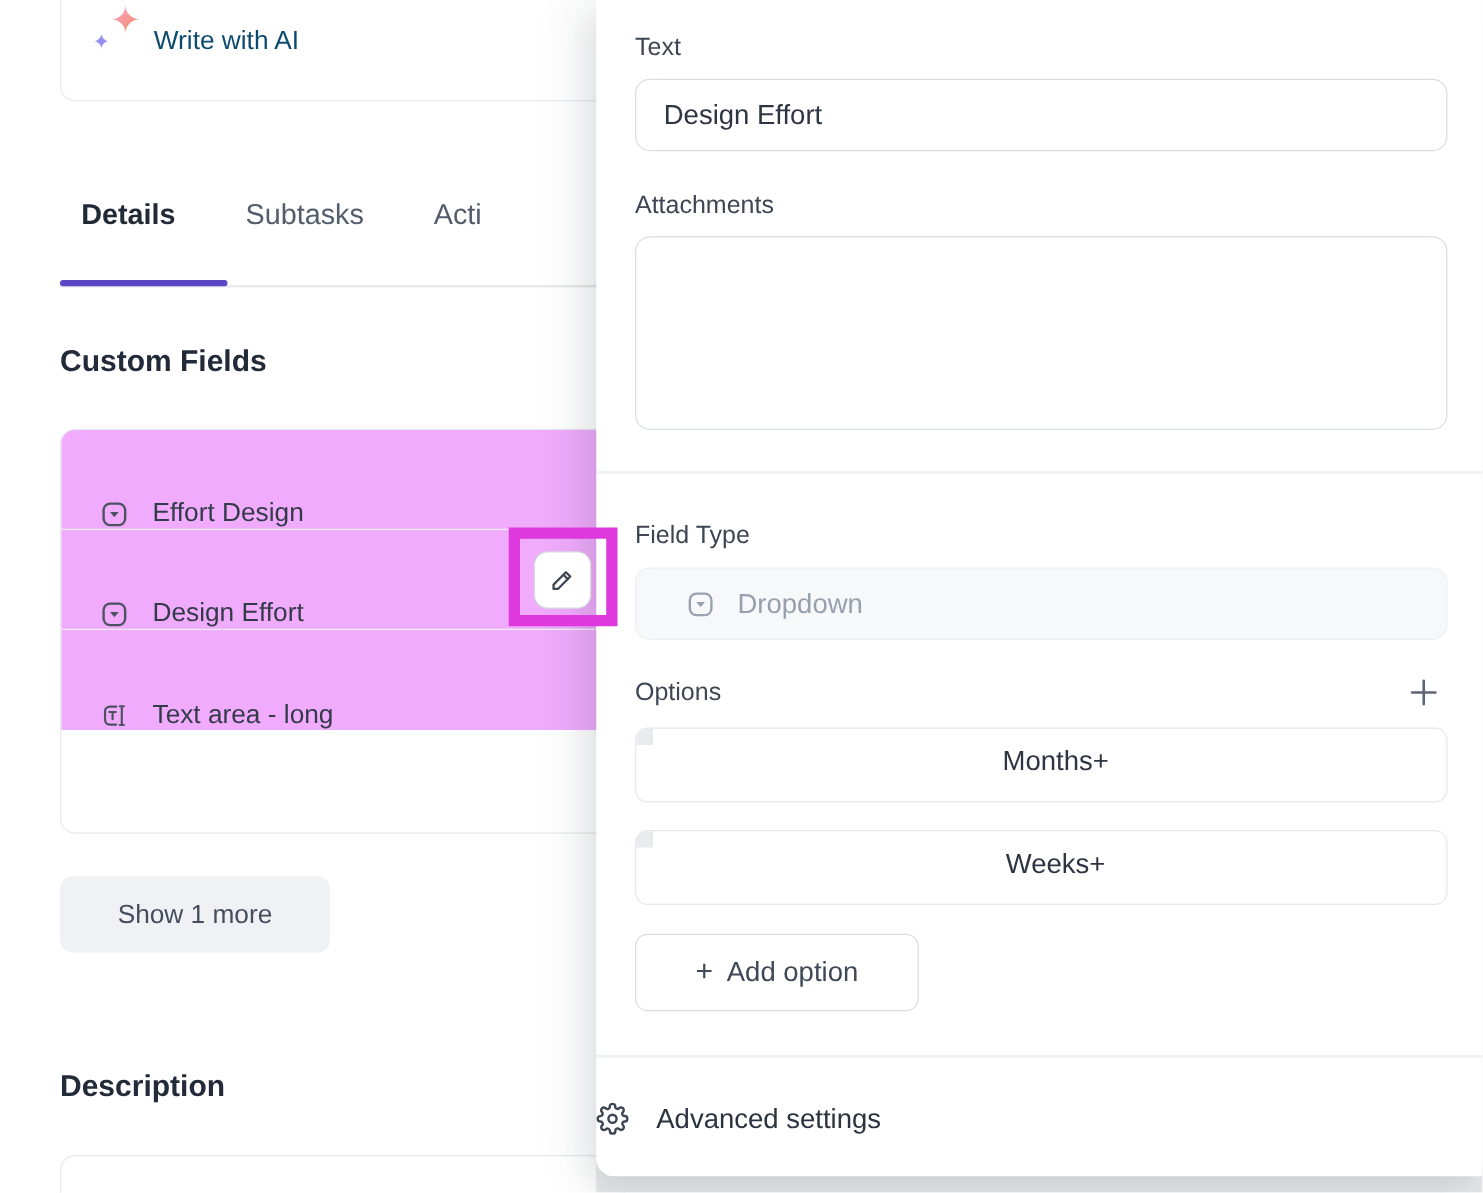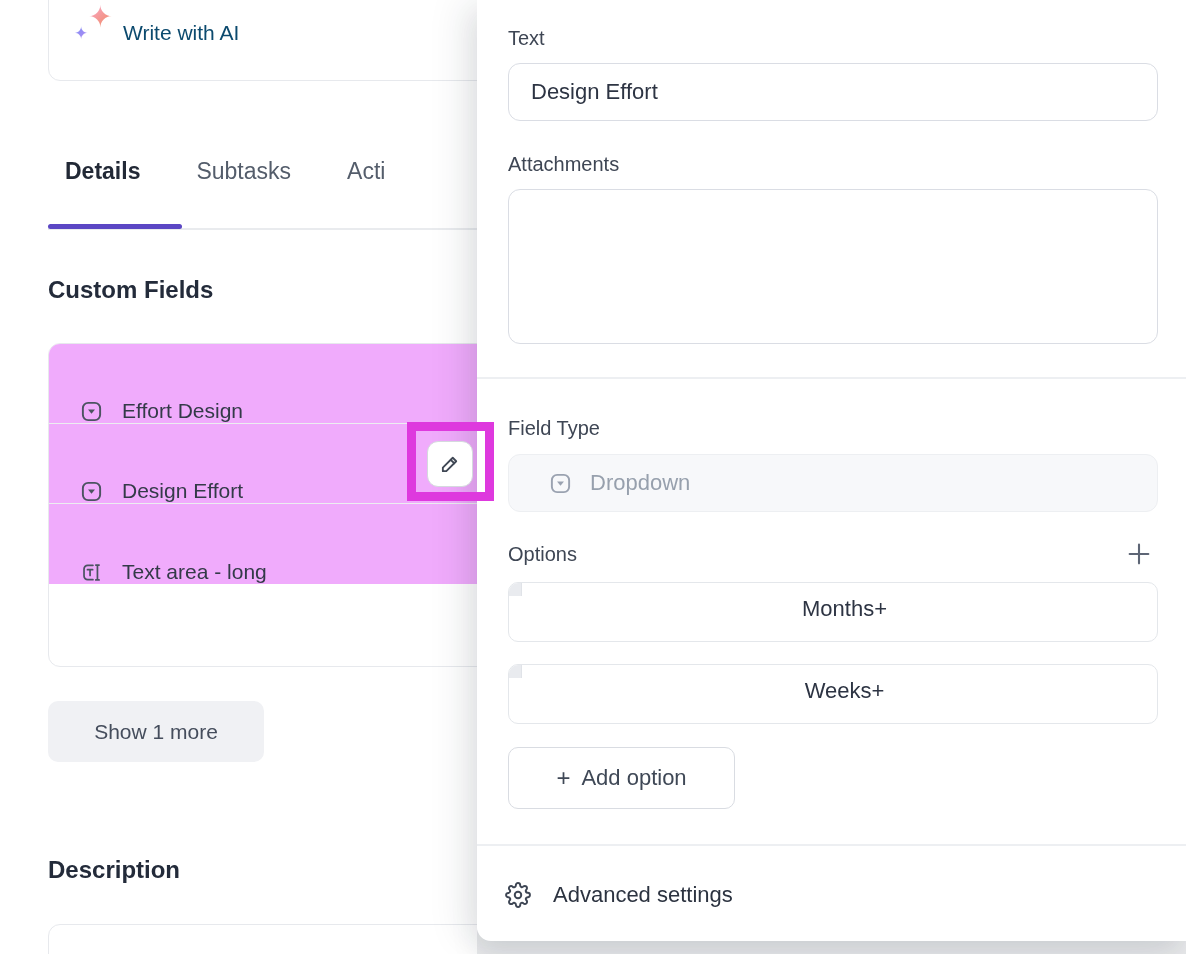--- a/index.html
+++ b/index.html
@@ -105,21 +105,21 @@
   .add-option-btn {
     position:absolute; left:31px; top:747px; width:227px; height:62px;
     background:#fff; border:1.5px solid #d9dce2; border-radius:10px;
     display:flex; align-items:center; justify-content:center; gap:11px;
     font-size:22px; color:#3f4856; cursor:pointer;
     font-family:"Liberation Sans", sans-serif;
   }
   .add-plus { font-size:24px; color:#3f4856; line-height:1; }
   .advanced-row {
     position:absolute; left:0; top:862px; width:709px; height:66px;
-    display:flex; align-items:center; padding-left:28px; gap:22px; cursor:pointer;
+    display:flex; align-items:center; gap:22px; cursor:pointer;
   }
   .gear-icon { width:26px; height:26px; color:#3e4654; flex:0 0 26px; }
   .gear-icon svg { width:100%; height:100%; }
   .advanced-label { font-size:22px; color:#2c3340; font-weight:500; }
 </style>
 </head>
 <body>
 
 <div class="abs ai-card">
   <span class="sparkle-wrap">

